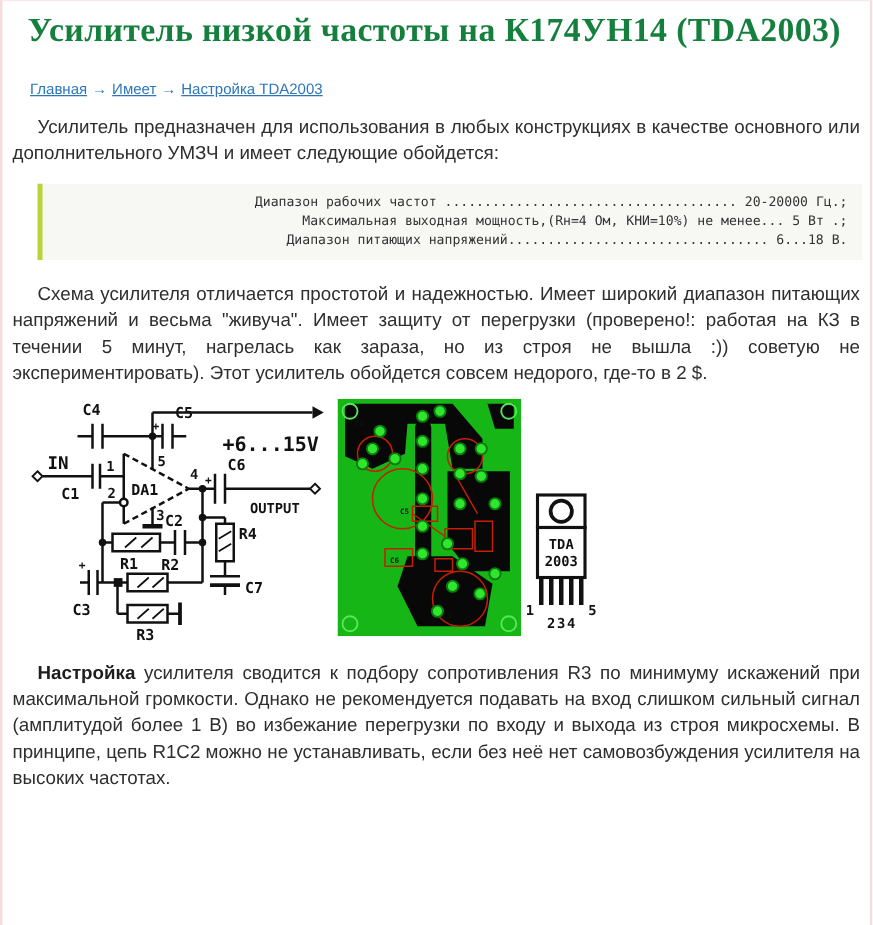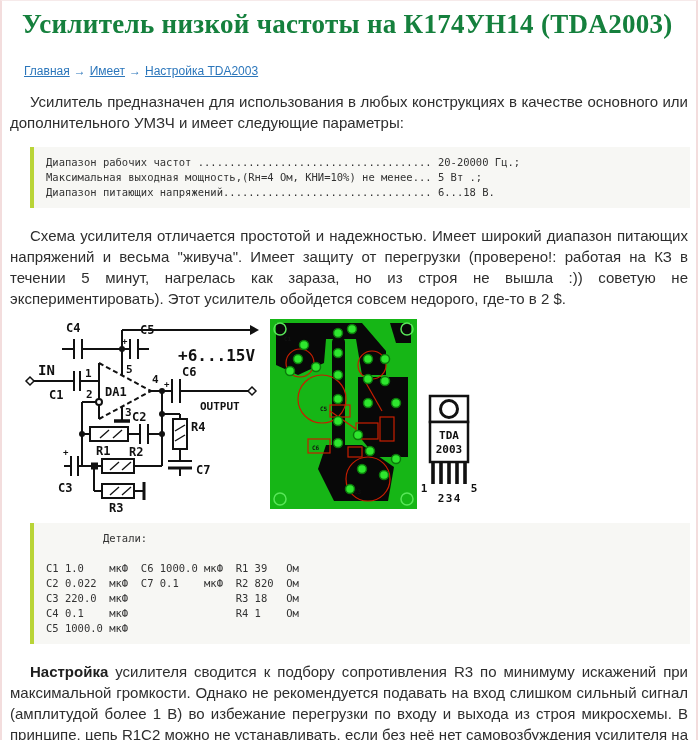--- a/index.html
+++ b/index.html
@@ -17,39 +17,39 @@
   .breadcrumb a{color:#2b76bb;text-decoration:underline;cursor:pointer;}
   .breadcrumb .sep{color:#2b76bb;margin:0 4px;}
   p.body{
     font-size:15px;line-height:21px;text-align:justify;text-indent:20px;
     margin:11px 8px 8px 8px;color:#2e2e2e;
   }
   p.body b{color:#1e1e1e;margin-top:12px;}
   pre.block{
     background:#f7f7f4;border-left:4px solid #b9d437;
     margin:6px 6px 6px 28px;padding:8px 12px;
-    font-family:"DejaVu Sans Mono",monospace;font-size:10.5px;line-height:15px;color:#333;
+    font-family:"DejaVu Sans Mono",monospace;font-size:10.5px;line-height:15px;color:#333;text-align:right;
   }
   .images{display:flex;align-items:flex-start;margin:2px 0 2px 20px;background:#fff;}
   .pcb-wrap{margin-left:8px;}
   .pkg-wrap{margin-left:1px;margin-top:74px;}
   svg text{font-family:"DejaVu Sans Mono",monospace;font-weight:bold;fill:#111;}
 </style>
 </head>
 <body>
 
 <div class="page">
 
   <h1 class="title">Усилитель низкой частоты на К174УН14 (TDA2003)</h1>
 
   <div class="breadcrumb">
     <a>Главная</a><span class="sep">→</span><a>Имеет</a><span class="sep">→</span><a>Настройка TDA2003</a>
   </div>
 
-  <p class="body">Усилитель предназначен для использования в любых конструкциях в качестве основного или дополнительного УМЗЧ и имеет следующие параметры:</p>
+  <p class="body">Усилитель предназначен для использования в любых конструкциях в качестве основного или дополнительного УМЗЧ и имеет следующие обойдется:</p>
 
   <pre class="block">Диапазон рабочих частот ..................................... 20-20000 Гц.;
 Максимальная выходная мощность,(Rн=4 Ом, КНИ=10%) не менее... 5 Вт .;
 Диапазон питающих напряжений................................. 6...18 В.</pre>
 
   <p class="body">Схема усилителя отличается простотой и надежностью. Имеет широкий диапазон питающих напряжений и весьма "живуча". Имеет защиту от перегрузки (проверено!: работая на КЗ в течении 5 минут, нагрелась как зараза, но из строя не вышла :)) советую не экспериментировать). Этот усилитель обойдется совсем недорого, где-то в 2 $.</p>
 
   <div class="images">
 
     <svg width="240" height="196" viewBox="0 0 240 196">
@@ -245,23 +245,16 @@
           <text x="6" y="99" font-size="11">1</text>
           <text x="23" y="109" font-size="11">2</text>
           <text x="31" y="109" font-size="11">3</text>
           <text x="39" y="109" font-size="11">4</text>
           <text x="56" y="99" font-size="11">5</text>
         </g>
       </svg>
     </div>
   </div>
 
-  <pre class="block">         Детали:
-
-C1 1.0    мкФ  C6 1000.0 мкФ  R1 39   Ом
-C2 0.022  мкФ  C7 0.1    мкФ  R2 820  Ом
-C3 220.0  мкФ                 R3 18   Ом
-C4 0.1    мкФ                 R4 1    Ом
-C5 1000.0 мкФ</pre>
 
   <p class="body"><b>Настройка</b><span> усилителя сводится к подбору сопротивления R3 по минимуму искажений при максимальной громкости. Однако не рекомендуется подавать на вход слишком сильный сигнал (амплитудой более 1 В) во избежание перегрузки по входу и выхода из строя микросхемы. В принципе, цепь R1C2 можно не устанавливать, если без неё нет самовозбуждения усилителя на высоких частотах.</span></p>
 
 </div>
 
 </body></html>

